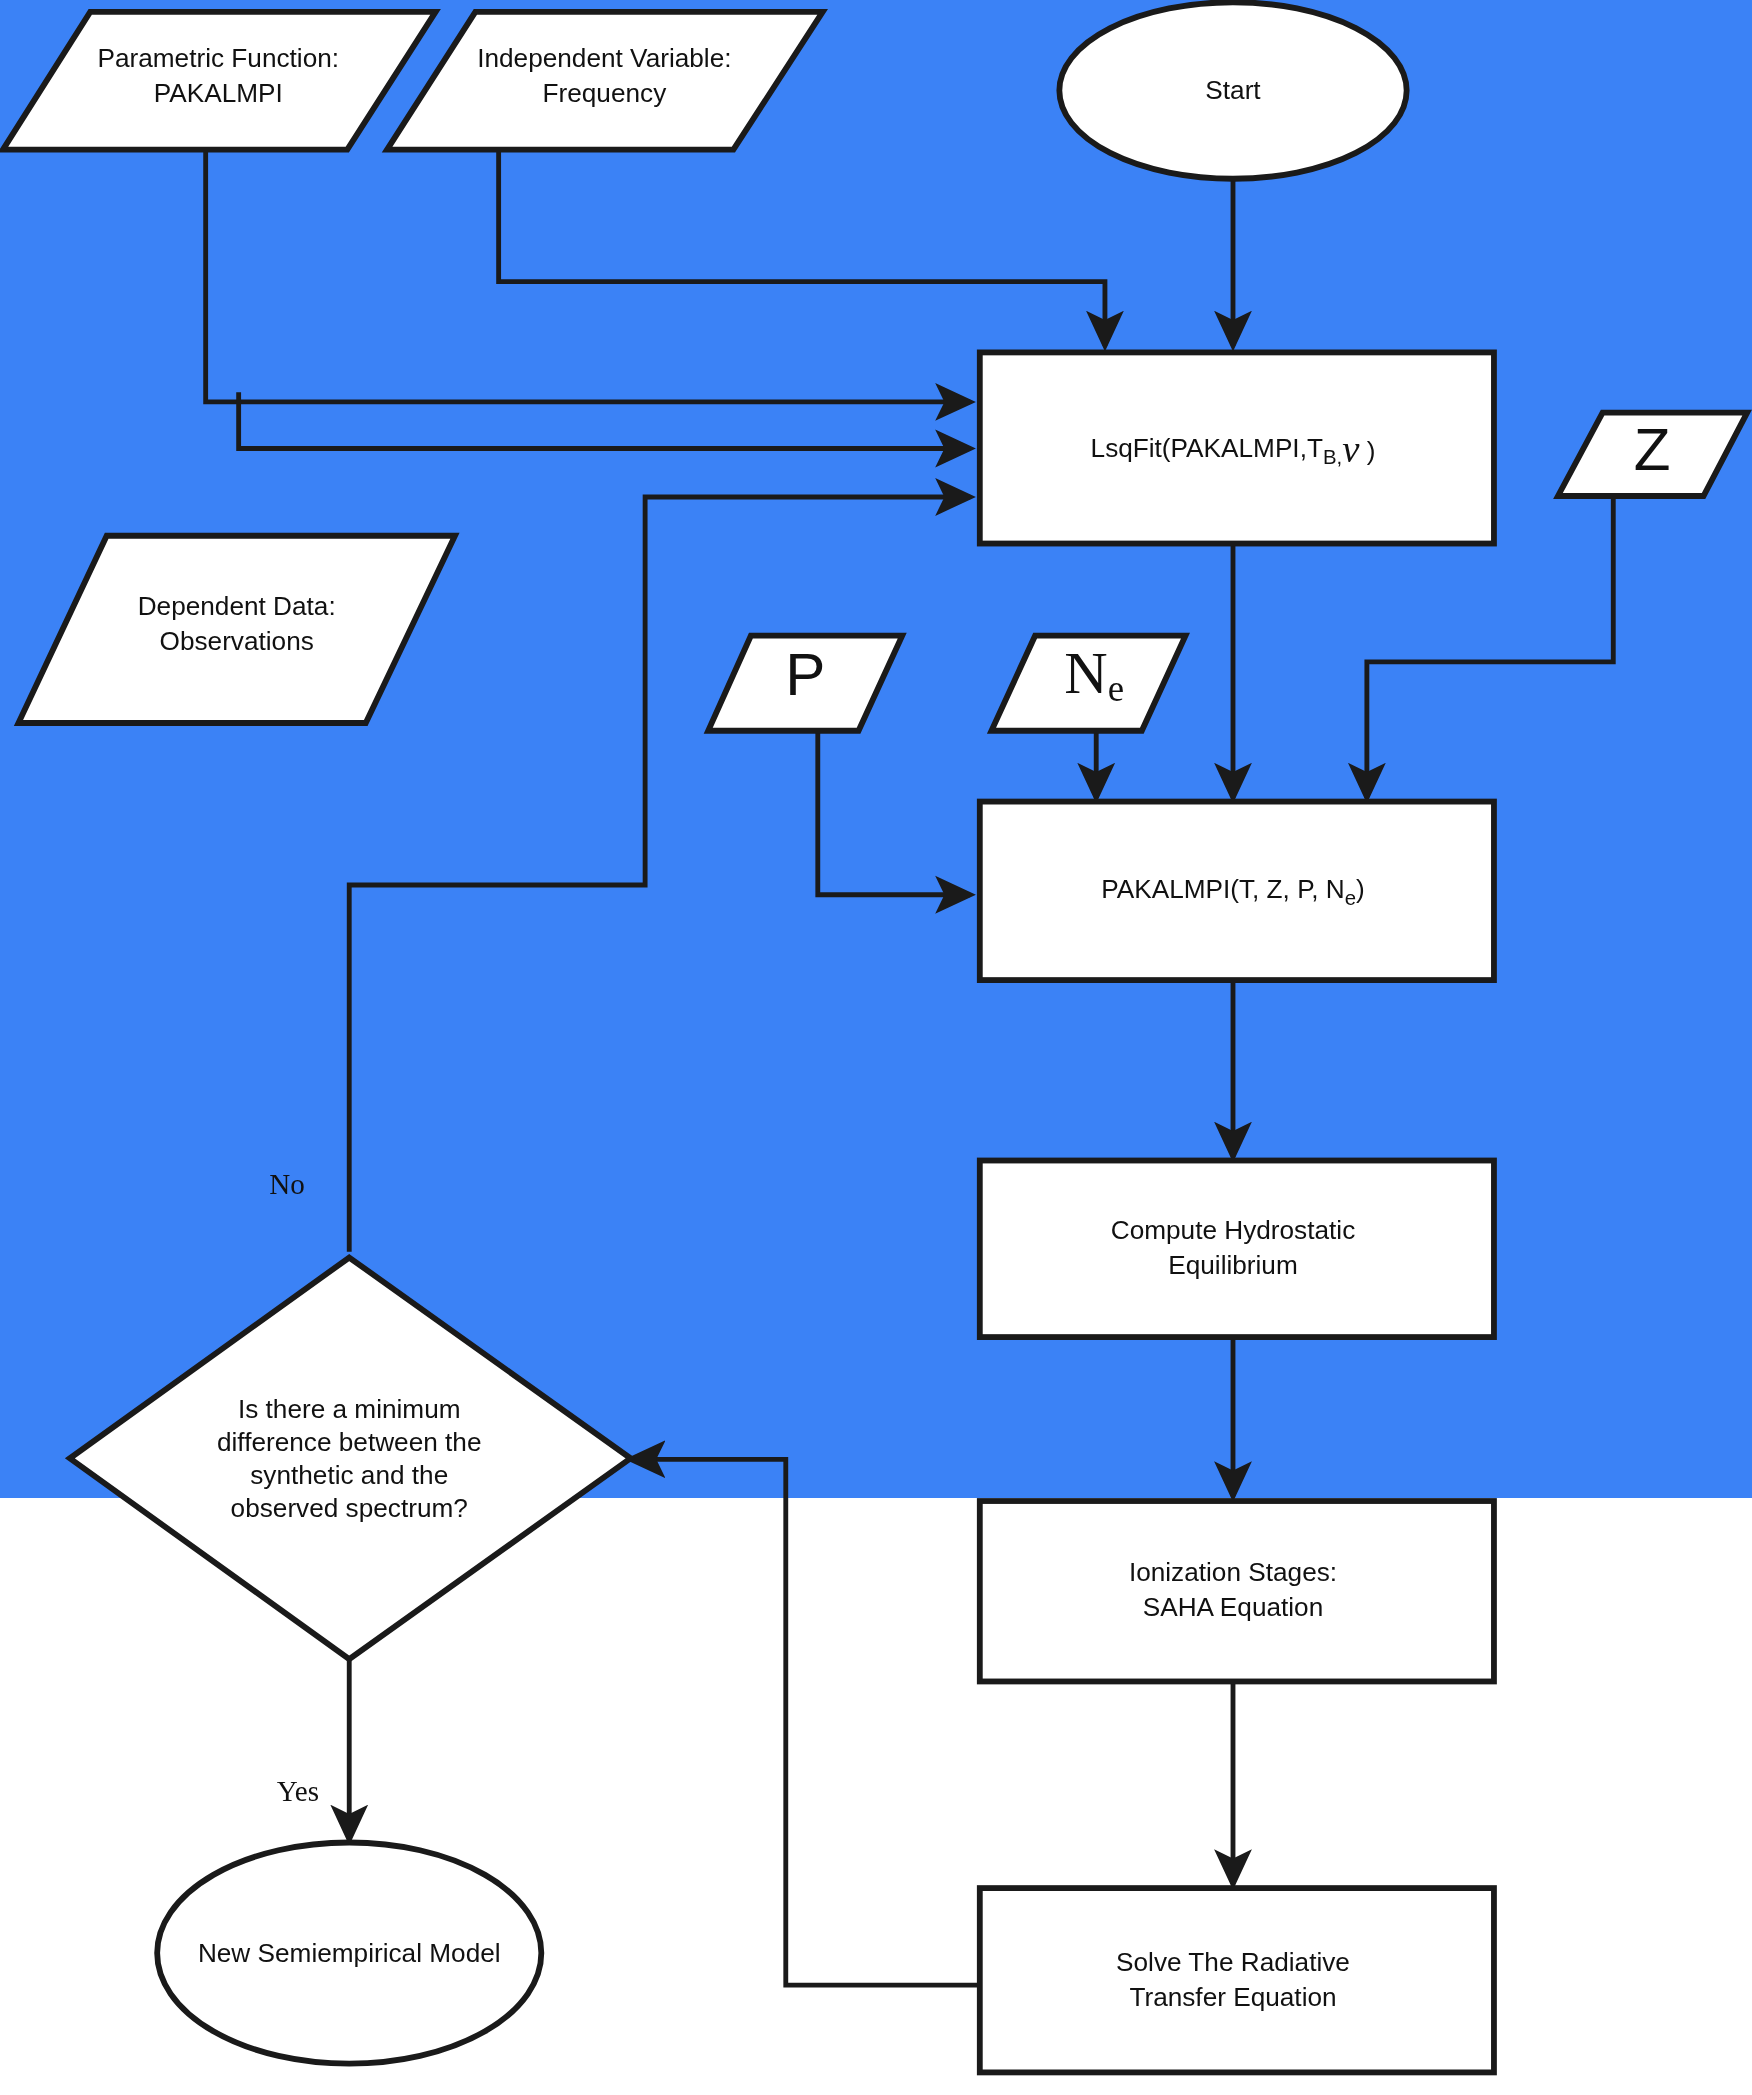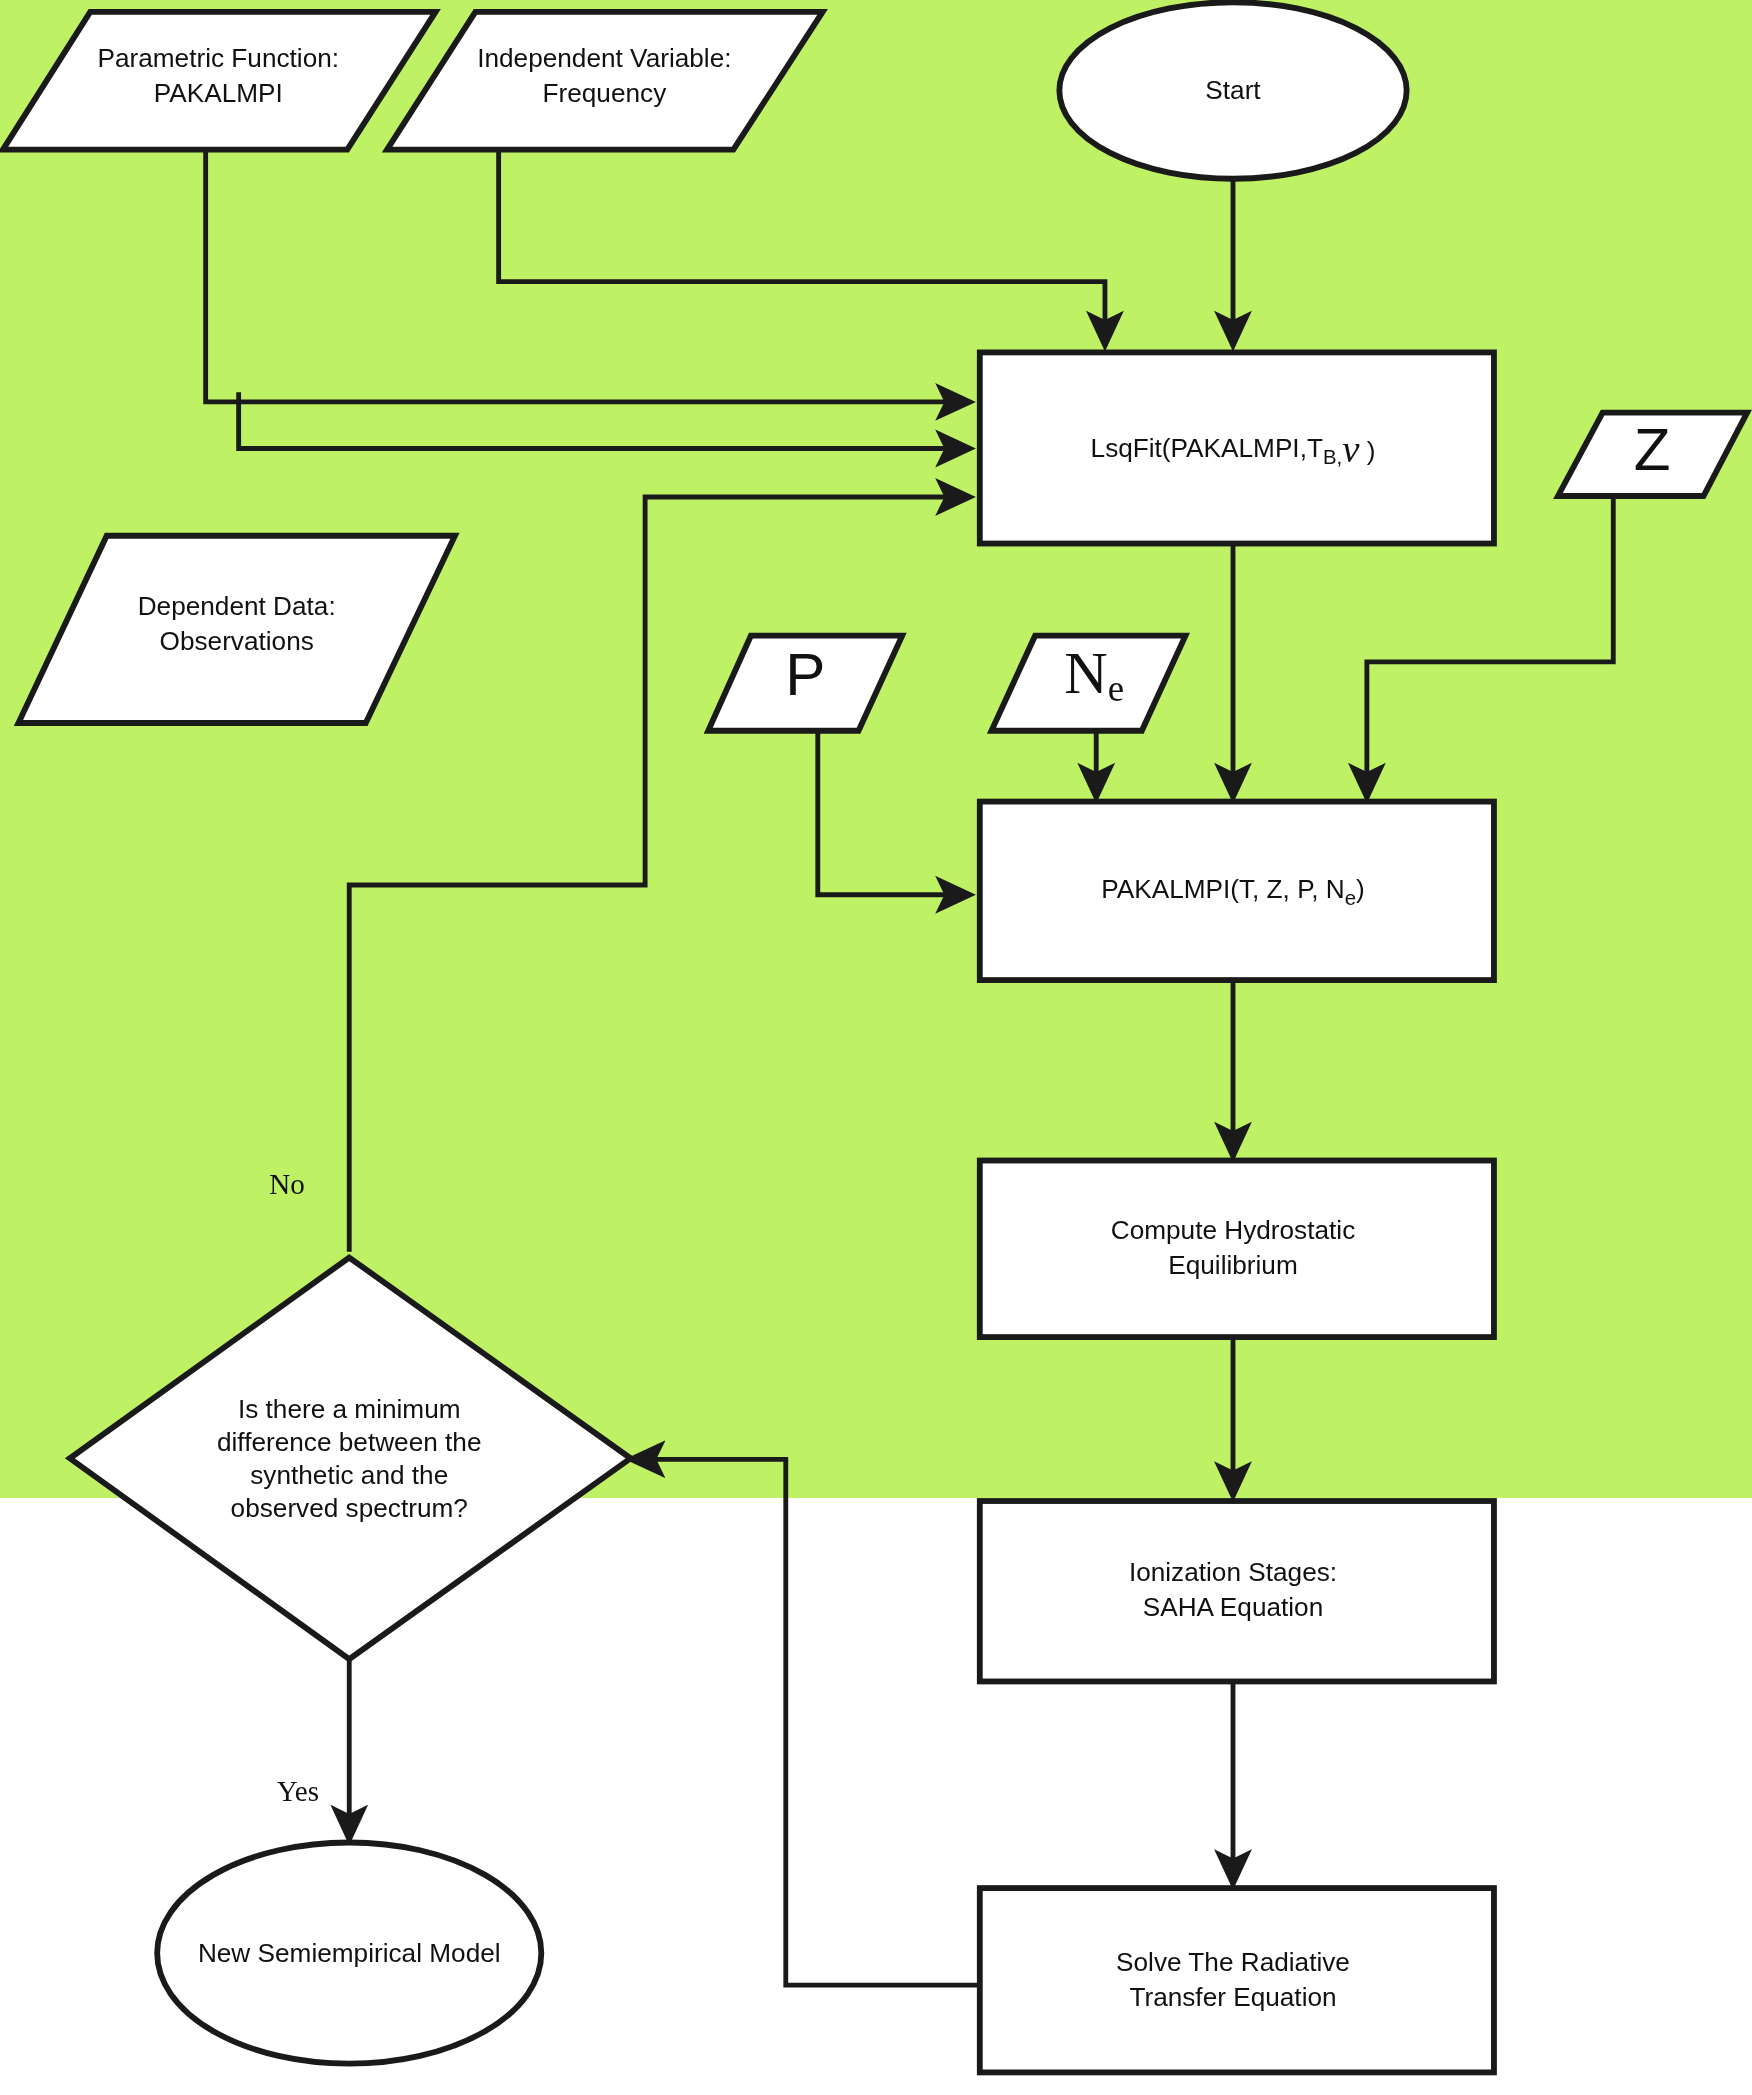--- a/index.html
+++ b/index.html
@@ -1,18 +1,18 @@
 <!DOCTYPE html>
 <html><head>
 <meta charset="utf-8">
 <style>
   html,body{margin:0;padding:0;background:#ffffff;}
   body{width:1752px;height:2095px;overflow:hidden;
        font-family:"Liberation Sans", sans-serif;}
-  #root{position:relative;width:1752px;height:1498px;background:#bef264;}
+  #root{position:relative;width:1752px;height:1498px;background:#3b82f6;}
   svg#flow{position:absolute;left:0;top:0;width:1752px;height:2095px;display:block;}
   .shape{fill:#ffffff;stroke:#1a1a1a;stroke-width:6;}
   .conn{fill:none;stroke:#1a1a1a;stroke-width:5;stroke-linecap:butt;stroke-linejoin:miter;}
   .lbl{fill:#111111;font-family:"Liberation Sans", sans-serif;font-size:27px;text-anchor:middle;dominant-baseline:middle;}
   .lbl-big{font-size:62px;}
   .lbl-serif{font-family:"Liberation Serif", serif;}
   .lbl-yn{font-family:"Liberation Serif", serif;font-size:30px;fill:#111;text-anchor:middle;}
   .sub{font-size:21px;}
   .nu{font-family:"Liberation Serif", serif;font-style:italic;font-size:40px;}
 </style>

